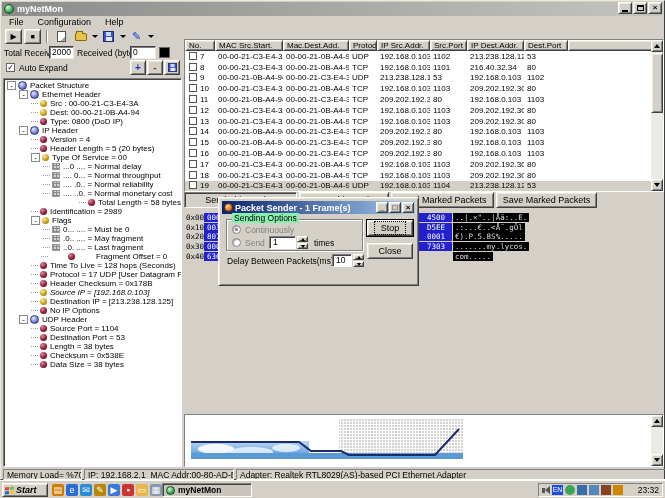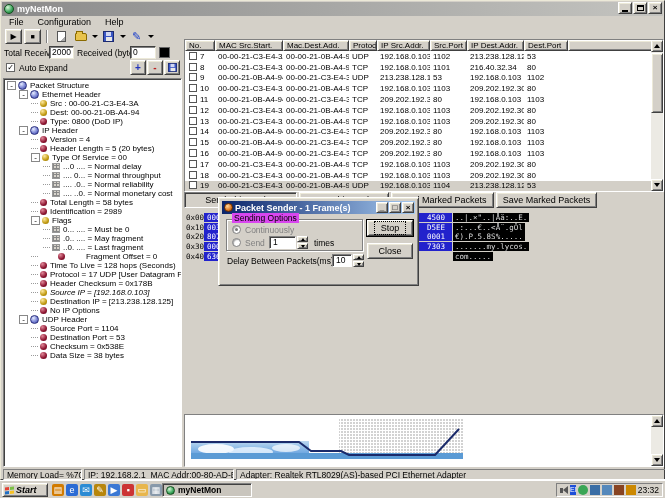--- a/index.html
+++ b/index.html
@@ -98,35 +98,35 @@
   .spanel{position:absolute;top:0;height:11px;font-size:8.5px;line-height:10px;padding-left:3px;overflow:hidden;white-space:nowrap}
   
   .taskbar{position:absolute;left:0;top:480px;width:665px;height:18px;background:#d4d0c8;border-top:1px solid #fff}
   .startbtn{position:absolute;left:2px;top:2px;width:46px;height:14px;display:flex;align-items:center;gap:2px;
        font-size:9px;font-weight:bold;font-style:italic;padding-left:2px}
   .flag{display:grid;grid-template-columns:4px 4px;grid-template-rows:3px 3px;gap:1px;transform:skewY(-6deg)}
   .ql{position:absolute;left:52px;top:3px;display:flex;gap:2px}
   .qlicon{width:12px;height:12px;font-size:9px;line-height:12px;text-align:center;color:#fff;border-radius:2px;overflow:hidden}
   .taskitem{position:absolute;left:162px;top:2px;width:90px;height:14px;display:flex;align-items:center;gap:3px;
        font-size:8.5px;font-weight:bold;padding-left:3px;background:#c9c5bd}
-  .tray{position:absolute;right:2px;top:2px;width:107px;height:14px;display:flex;align-items:center;gap:2px;padding:4px 3px}
+  .tray{position:absolute;right:2px;top:2px;width:125px;height:14px;display:flex;align-items:center;gap:2px;padding:4px 3px}
   .trayicon{width:10px;height:10px;font-size:7px;line-height:10px;text-align:center;color:#fff;overflow:hidden}
   .clock{margin-left:auto;font-size:8.5px}
   
   .dialog{position:absolute;left:218px;top:197px;width:201px;height:89px;background:#d4d0c8;
        border:1px solid;border-color:#fff #404040 #404040 #fff;box-shadow:inset 1px 1px 0 #ece9d8, inset -1px -1px 0 #808080;z-index:10}
   .dtitle{position:absolute;left:3px;top:3px;width:193px;height:13px;display:flex;align-items:center;gap:2px;
        background:linear-gradient(90deg,#0a246a,#a6caf0);padding-left:2px}
   .dtext{color:#fff;font-size:9px;font-weight:bold;white-space:nowrap}
   .dico{width:9px;height:9px;border-radius:50%;background:radial-gradient(circle at 35% 30%,#ffd9a0,#e07820 60%,#8a3a00);border:1px solid #6a2e00}
   .dcaps{margin-left:auto;display:flex;gap:1px;padding-right:1px}
   .dcap{width:12px;height:11px;font-size:8px;line-height:9px;text-align:center;font-weight:bold}
   .group{position:absolute;left:7px;top:21px;width:137px;height:32px;border:1px solid #808080;
        box-shadow:1px 1px 0 #fff, inset 1px 1px 0 #fff}
-  .grouplabel{position:absolute;left:13px;top:15px;font-size:8.5px;background:#d946ef;padding:0 2px}
+  .grouplabel{position:absolute;left:13px;top:15px;font-size:8.5px;background:#86efac;padding:0 2px}
   .radio{position:absolute;width:9px;height:9px;border-radius:50%;background:#fff;border:1px solid #808080;box-shadow:inset 1px 1px 1px #aaa}
   .radio .dot{position:absolute;left:2px;top:2px;width:3px;height:3px;border-radius:50%;background:#777}
   .dlabel{position:absolute;font-size:8.5px;white-space:nowrap}
   .gray{color:#808080}
   .spin{position:absolute;height:13px;background:#fff;border:1px solid;border-color:#808080 #fff #fff #808080;
        box-shadow:inset 1px 1px 0 #404040;font-size:8.5px;line-height:11px;padding-left:3px}
   .spinarrows{position:absolute;width:11px;height:13px;display:flex;flex-direction:column;gap:1px}
   .sparrow{flex:1;display:flex;align-items:center;justify-content:center}
   .sparrow .tri-u{border-left-width:2px;border-right-width:2px;border-bottom-width:3px}
   .sparrow .tri-d{border-left-width:2px;border-right-width:2px;border-top-width:3px}
@@ -260,21 +260,21 @@
         <div class="tree-row" style="padding-left: 39px;">
           <span class="dash"></span>
           <span class="tico grid"></span>
           <span>.... .0.. = Normal reliability</span>
         </div>
         <div class="tree-row" style="padding-left: 39px;">
           <span class="dash"></span>
           <span class="tico grid"></span>
           <span>.... ..0. = Normal monetary cost</span>
         </div>
-        <div class="tree-row" style="padding-left: 27px;">
+        <div class="tree-row" style="padding-left: 27px; justify-content: flex-end;">
           <span class="dash"></span>
           <span class="tico red"></span>
           <span>Total Length = 58 bytes</span>
         </div>
         <div class="tree-row" style="padding-left: 27px;">
           <span class="dash"></span>
           <span class="tico red"></span>
           <span>Identification = 2989</span>
         </div>
         <div class="tree-row" style="padding-left: 27px;">
@@ -290,21 +290,21 @@
         <div class="tree-row" style="padding-left: 39px;">
           <span class="dash"></span>
           <span class="tico grid"></span>
           <span>.0.. .... = May fragment</span>
         </div>
         <div class="tree-row" style="padding-left: 39px;">
           <span class="dash"></span>
           <span class="tico grid"></span>
           <span>..0. .... = Last fragment</span>
         </div>
-        <div class="tree-row" style="padding-left: 27px; gap: 18px;">
+        <div class="tree-row" style="padding-left: 37px; gap: 18px;">
           <span class="dash"></span>
           <span class="tico red"></span>
           <span>Fragment Offset = 0</span>
         </div>
         <div class="tree-row" style="padding-left: 27px;">
           <span class="dash"></span>
           <span class="tico red"></span>
           <span>Time To Live = 128 hops (Seconds)</span>
         </div>
         <div class="tree-row" style="padding-left: 27px;">
@@ -339,20 +339,25 @@
         </div>
         <div class="tree-row" style="padding-left: 27px;">
           <span class="dash"></span>
           <span class="tico red"></span>
           <span>Source Port = 1104</span>
         </div>
         <div class="tree-row" style="padding-left: 27px;">
           <span class="dash"></span>
           <span class="tico red"></span>
           <span>Destination Port = 53</span>
+        </div>
+        <div class="tree-row" style="padding-left: 27px;">
+          <span class="dash"></span>
+          <span class="tico red"></span>
+          <span>Length = 38 bytes</span>
         </div>
         <div class="tree-row" style="padding-left: 27px;">
           <span class="dash"></span>
           <span class="tico red"></span>
           <span>Checksum = 0x538E</span>
         </div>
         <div class="tree-row" style="padding-left: 27px;">
           <span class="dash"></span>
           <span class="tico red"></span>
           <span>Data Size = 38 bytes</span>

